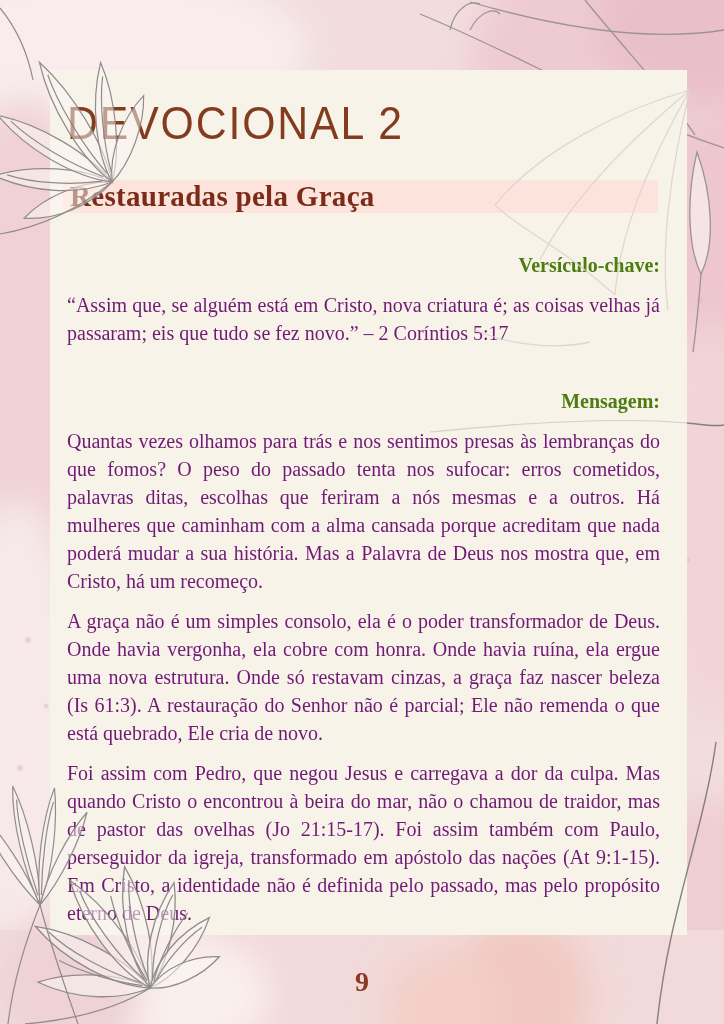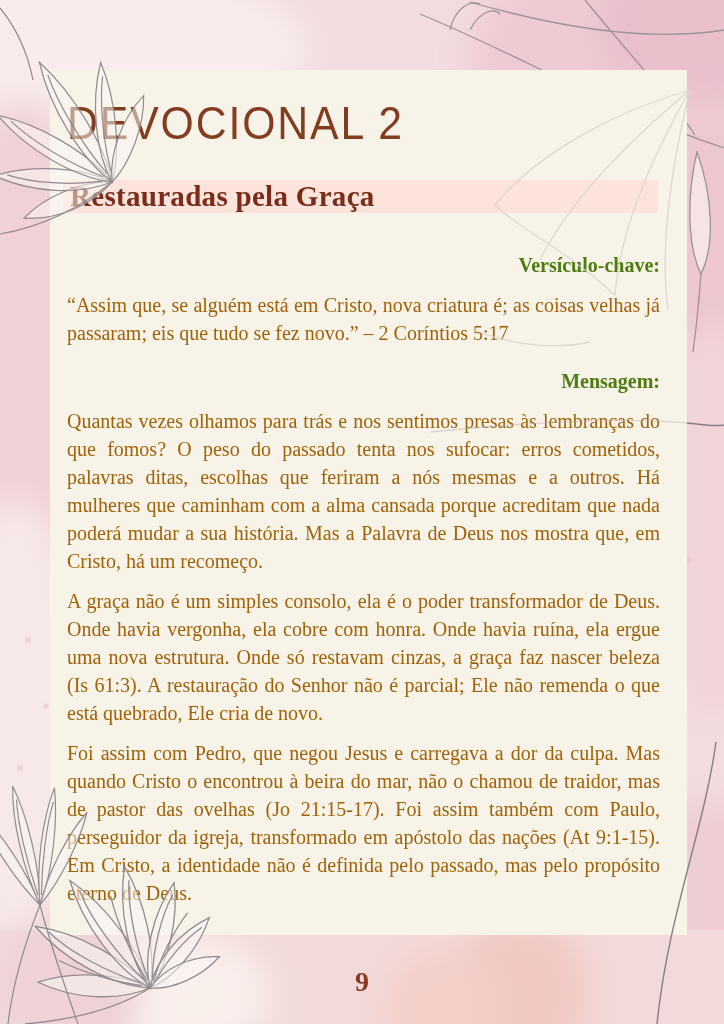--- a/index.html
+++ b/index.html
@@ -25,23 +25,23 @@
   .band{
     margin:33px 0 0 -4px;width:595px;height:33px;background:#fce4dc;
     display:flex;align-items:center;box-sizing:border-box;padding-left:7px;
   }
   .band span{font-size:29px;font-weight:bold;color:#7b2c18;letter-spacing:.3px;}
   h2.sec{
     font-size:20px;line-height:28px;font-weight:bold;color:#4d7c0f;
     margin:38px 0 10px 0;
     text-align:right;
   }
-  h2.sec.msg{margin-top:20px;}
+  h2.sec.msg{margin-top:40px;}
   .panel p{
-    font-size:20px;line-height:28px;margin:12px 0 10px 0;color:#a16207;
+    font-size:20px;line-height:28px;margin:12px 0 10px 0;color:#701a75;
     text-align:justify;width:593px;
   }
   .pagenum{
     position:absolute;left:0;top:966px;width:724px;text-align:center;z-index:2;
     font-size:28px;font-weight:bold;color:#8a3a22;
   }
 </style>
 </head>
 <body>
 

